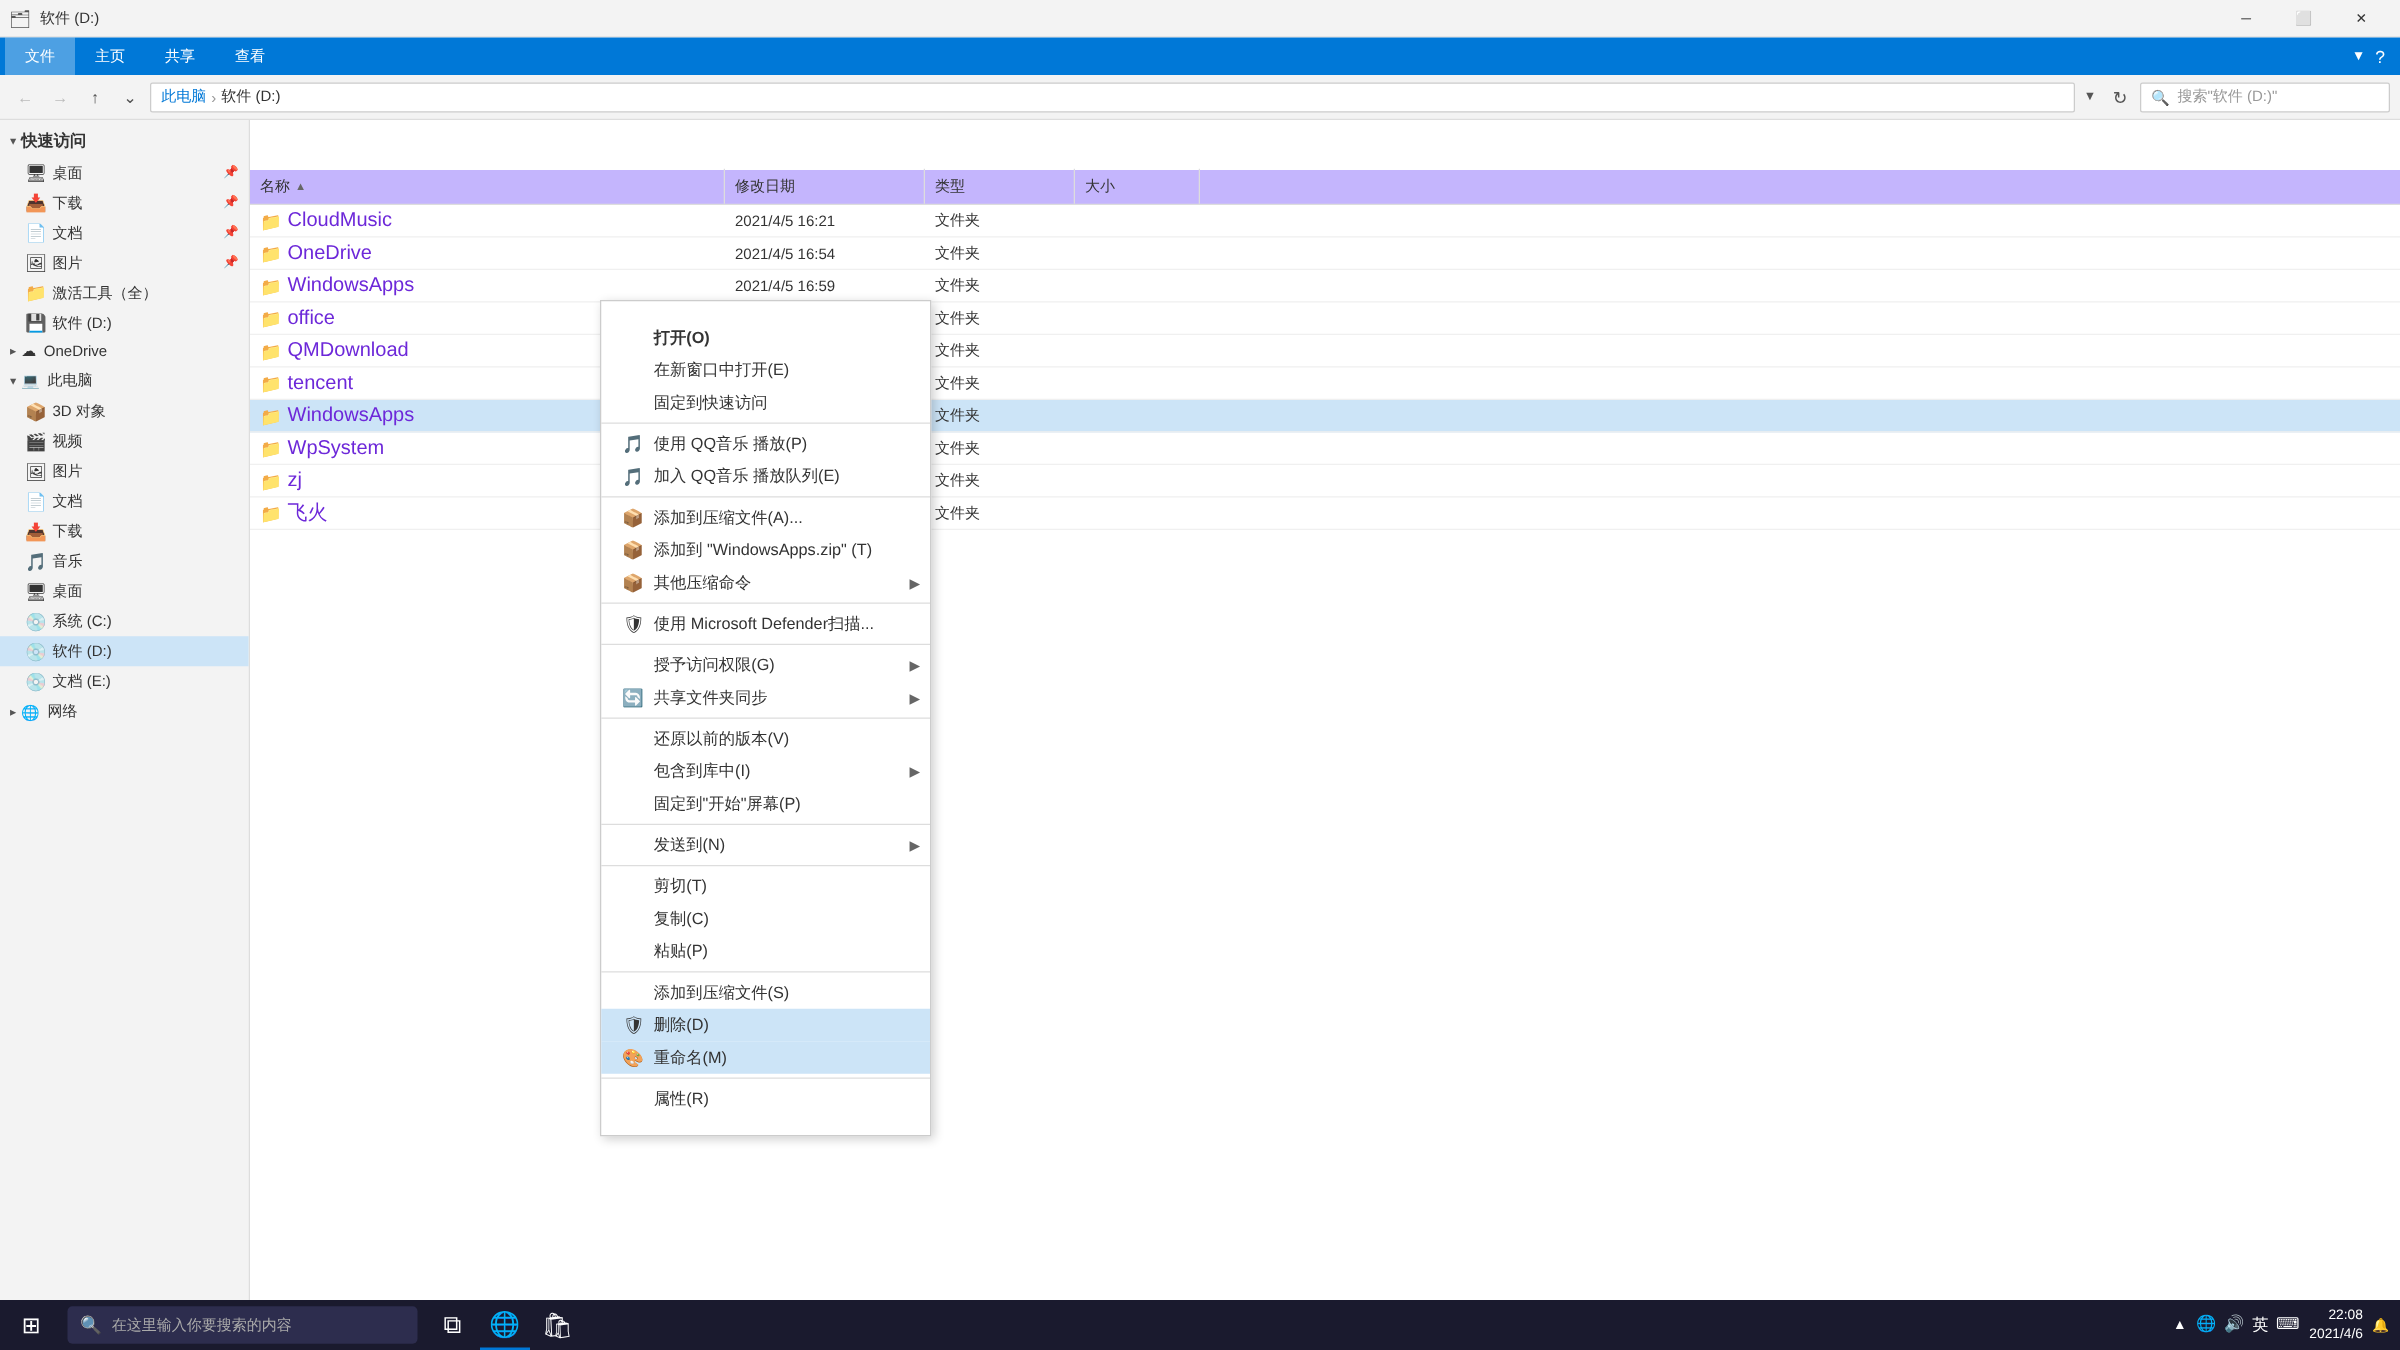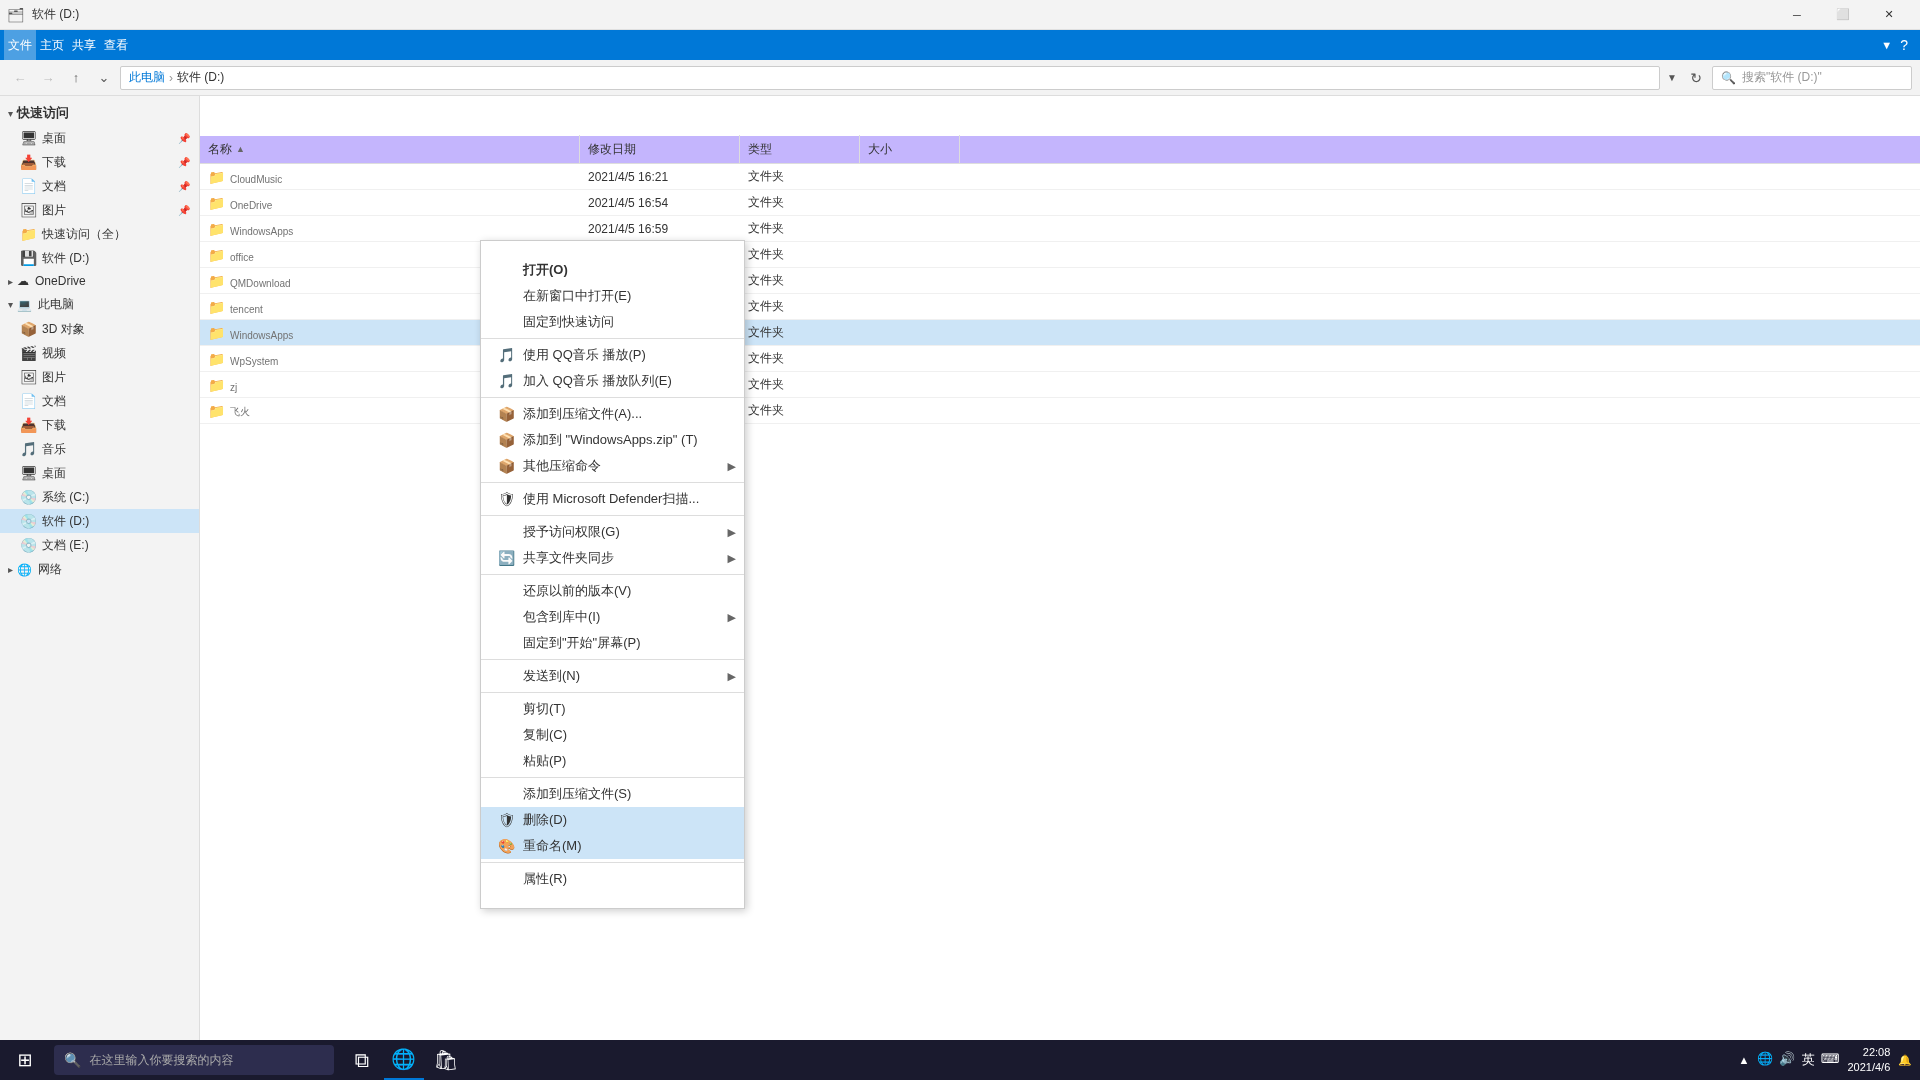--- a/index.html
+++ b/index.html
@@ -23,21 +23,21 @@
     
     .menu-bar {
       height: 30px;
       background: #0078d7;
       display: flex;
       align-items: center;
       padding: 0 4px;
     }
     .menu-bar-item {
       height: 30px;
-      padding: 0 4px;
+      padding: 0 16px;
       display: flex;
       align-items: center;
       color: #fff;
       font-size: 12px;
       cursor: pointer;
     }
     .menu-bar-item.active { background: rgba(255,255,255,0.3); }
 
     
     .address-bar {
@@ -150,24 +150,24 @@
 
     .file-row {
       display: flex;
       align-items: center;
       height: 26px;
       border-bottom: 1px solid #f0f0f0;
       cursor: pointer;
     }
     .file-row.selected { background: #cce4f7; }
     .file-row .col-name {
-      display: flex; align-items: flex-end;
-      padding: 0 8px;
-      font-size: 10px;
-      color: #737373;
+      display: flex; align-items: center;
+      padding: 0 8px;
+      font-size: 16px;
+      color: #6d28d9;
     }
     .file-row .col-date,
     .file-row .col-type,
     .file-row .col-size {
       padding: 0 8px;
       font-size: 12px;
       color: #333;
     }
     .folder-icon {
       width: 16px; height: 16px; margin-right: 6px;
@@ -355,21 +355,21 @@
       <span>文档</span>
       <span class="pin-icon">📌</span>
     </div>
     <div class="sidebar-item">
       <span class="item-icon">🖼</span>
       <span>图片</span>
       <span class="pin-icon">📌</span>
     </div>
     <div class="sidebar-item">
       <span class="item-icon">📁</span>
-      <span>快速访问（全）</span>
+      <span>激活工具（全）</span>
     </div>
     <div class="sidebar-item">
       <span class="item-icon">💾</span>
       <span>软件 (D:)</span>
     </div>
 
     <div class="sidebar-section-header">
       <span class="chevron">▸</span>
       <span style="margin-right:6px;">☁</span>
       <span>OneDrive</span>

